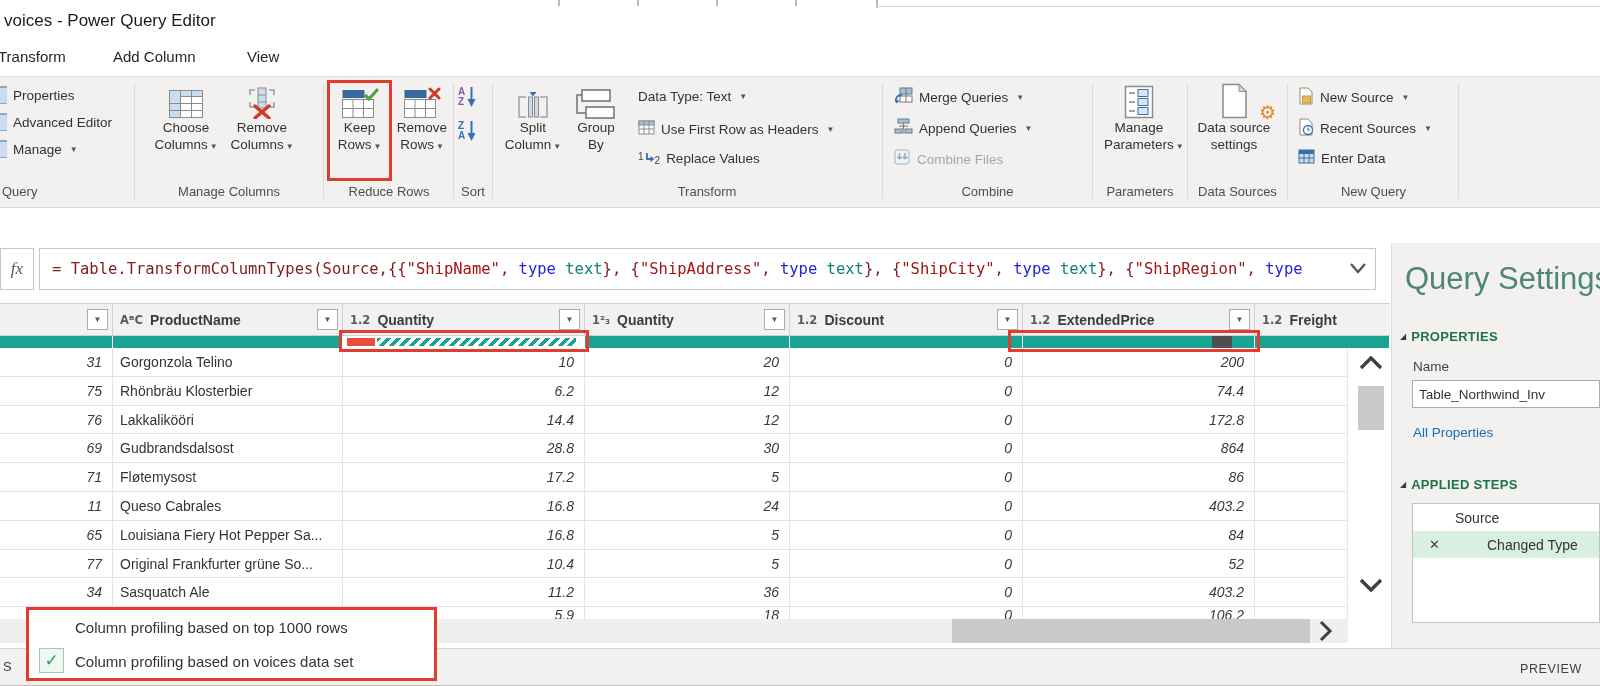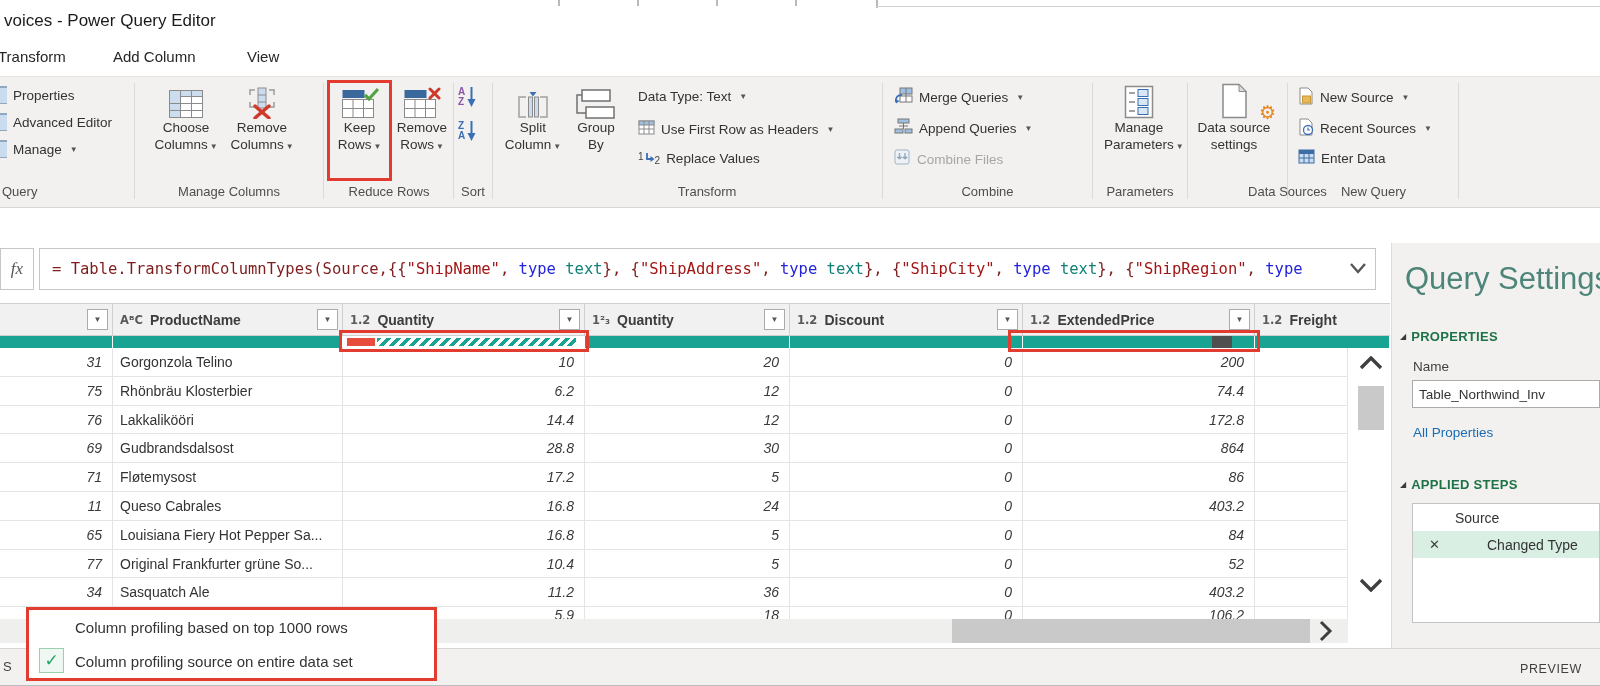--- a/index.html
+++ b/index.html
@@ -351,21 +351,21 @@
       <div class="bic" style="position:relative">
         <svg width="34" height="36" viewBox="0 0 34 36">
           <path d="M6 1.5 h16 l7 7 v26 h-23 z" fill="#fff" stroke="#8b8b8b" stroke-width="1.5"></path>
           <path d="M22 1.5 l7 7 h-7 z" fill="#dcdcdc" stroke="#8b8b8b"></path>
         </svg>
         <span class="gear-glyph">⚙</span>
       </div>
       <div class="bl1">Data source</div>
       <div class="bl2"><span>settings</span></div>
     </div>
-    <div class="glabel" style="left:1239px;width:97px">Data Sources</div>
+    <div class="glabel" style="left:1189px;width:97px">Data Sources</div>
 
     <div class="ritem" style="left:1298px;top:10px">
       <span>
         <svg width="16" height="18" viewBox="0 0 16 18">
           <path d="M2 1 h8 l4 4 v12 h-12 z" fill="#fff" stroke="#8b8b8b"></path>
           <rect x="4.5" y="9" width="8" height="7" fill="#e8b95b" stroke="#c9992f"></rect>
         </svg>
       </span>
       <span>New Source</span>
       <span class="caret">▼</span>
@@ -602,17 +602,17 @@
     <span class="status-left">S</span>
     <span class="status-right">PREVIEW</span>
   </div>
 
   <div class="abs popup">
     <div class="popt">
       <span class="ptxt">Column profiling based on top 1000 rows</span>
     </div>
     <div class="popt">
       <span class="pcheck">✓</span>
-      <span class="ptxt">Column profiling source on entire data set</span>
+      <span class="ptxt">Column profiling based on voices data set</span>
     </div>
   </div>
 
 </div>
 
 </body></html>

